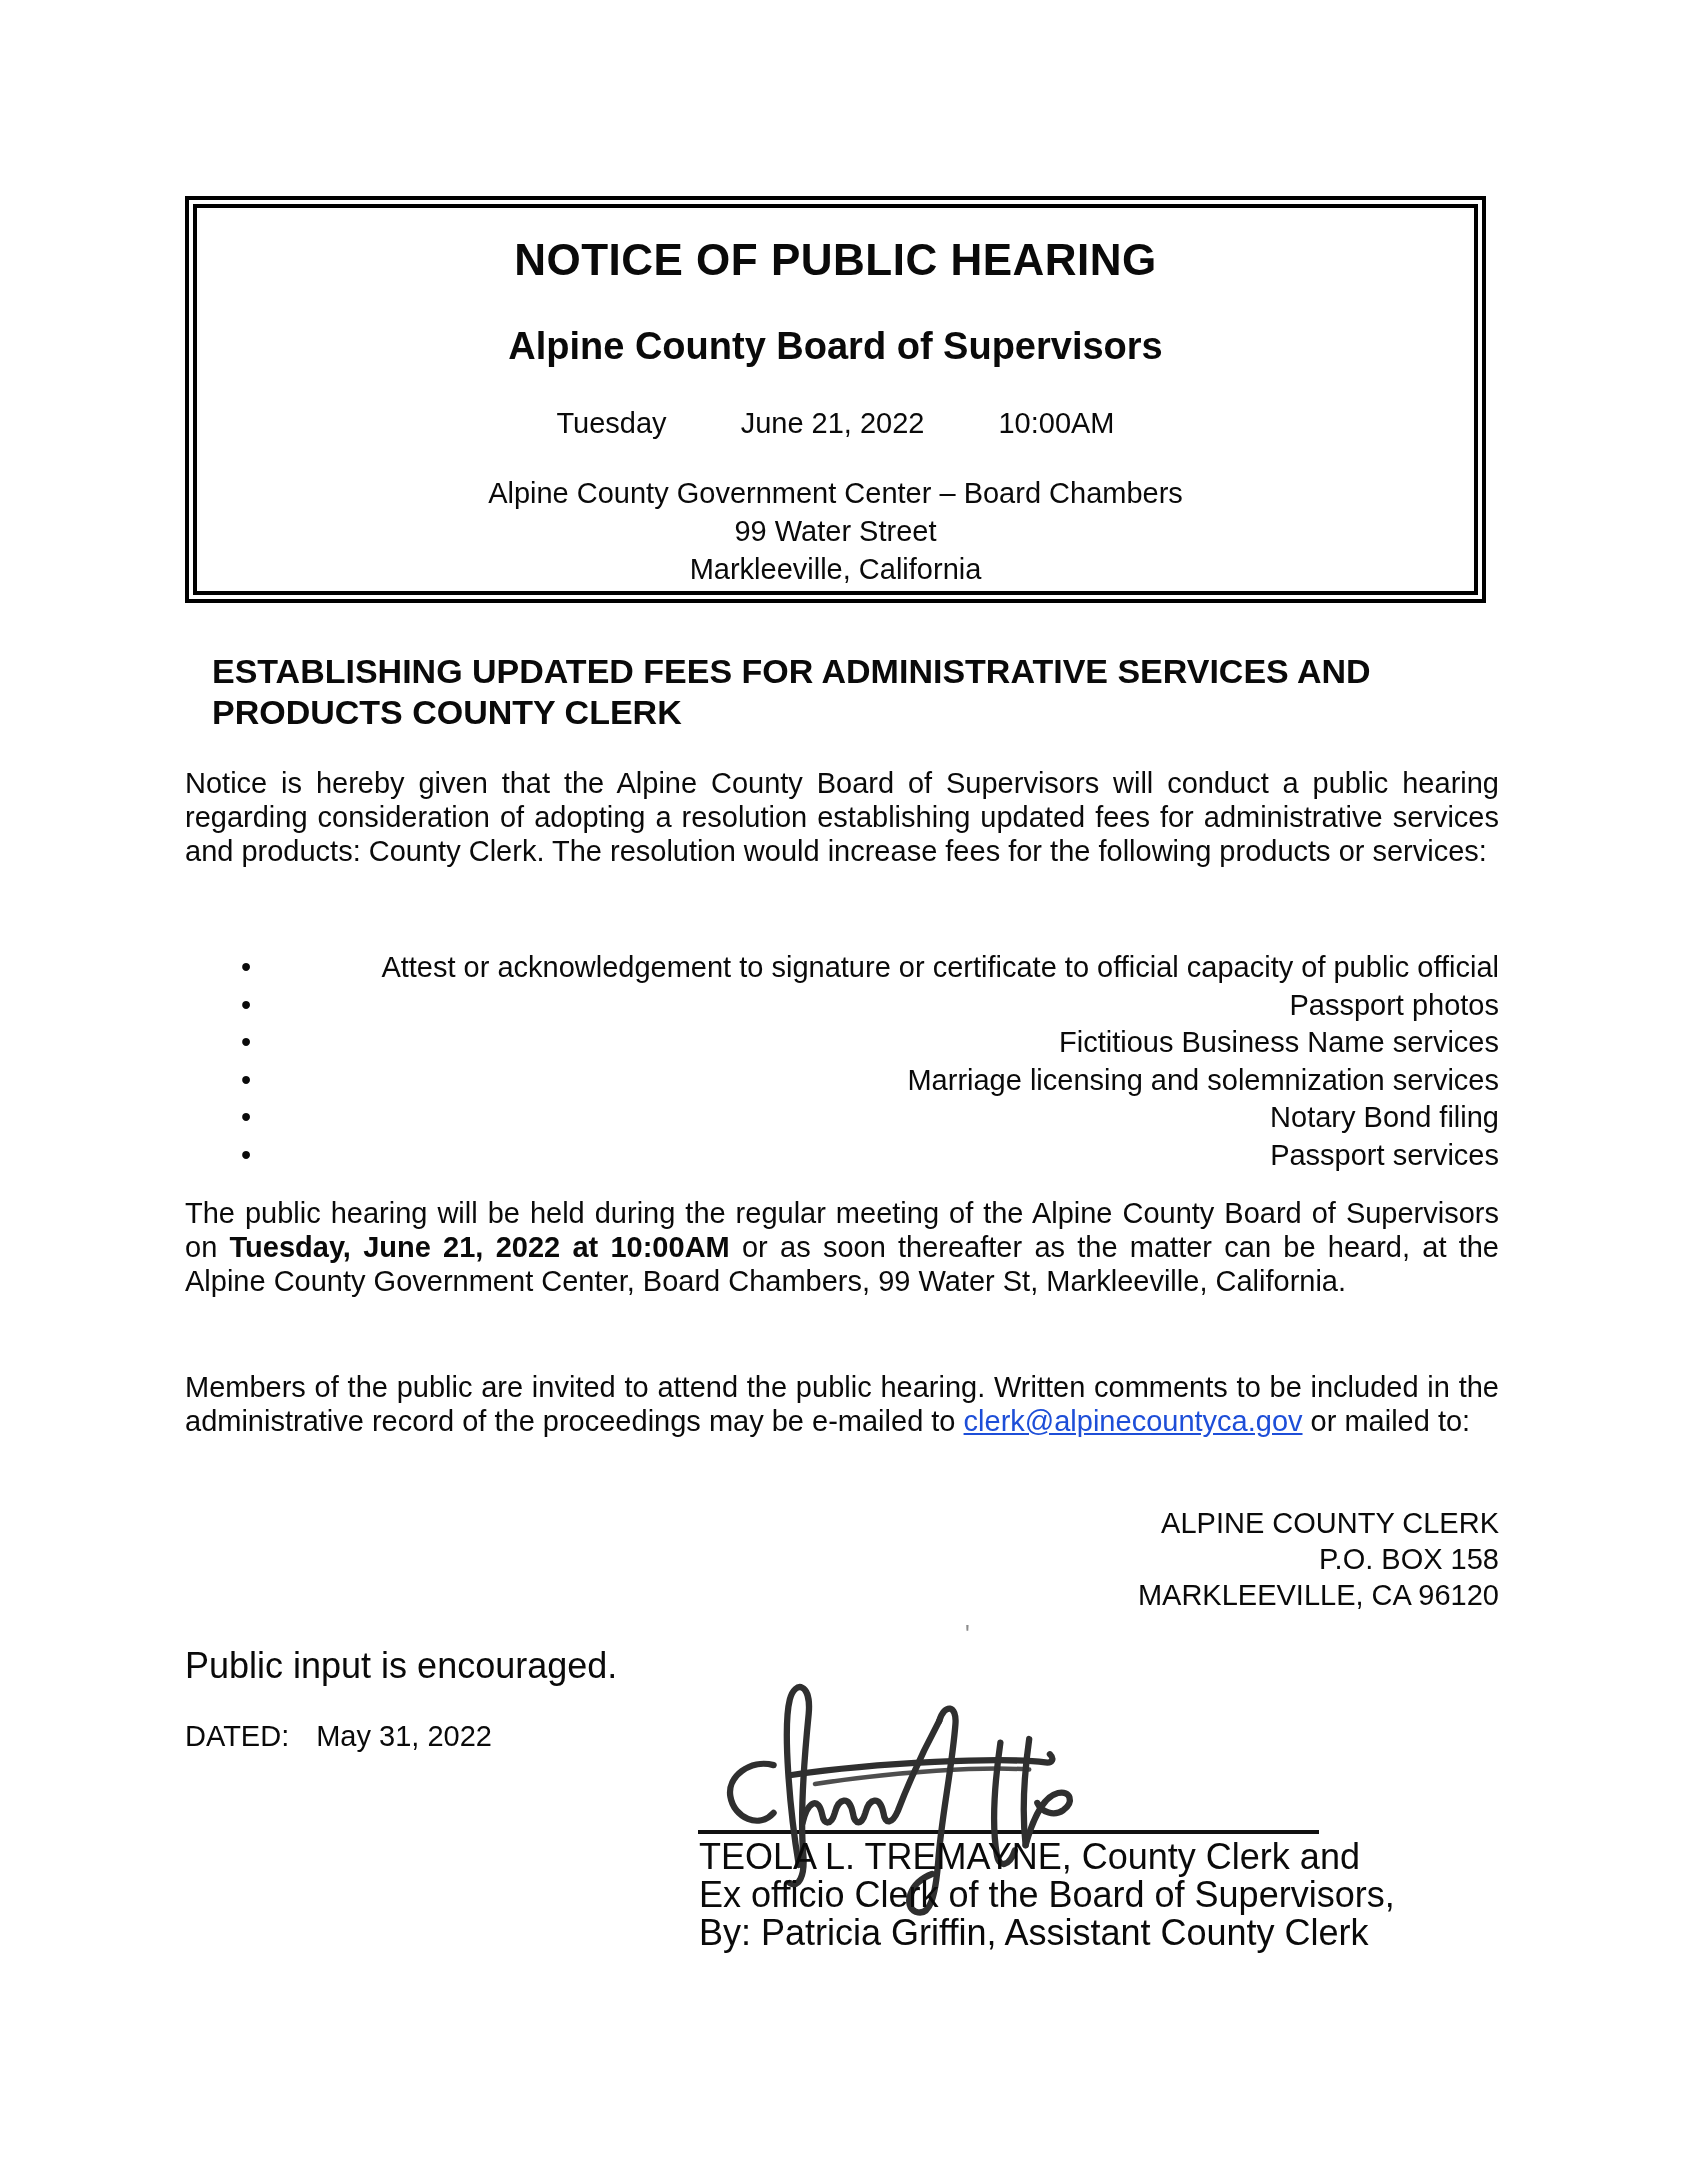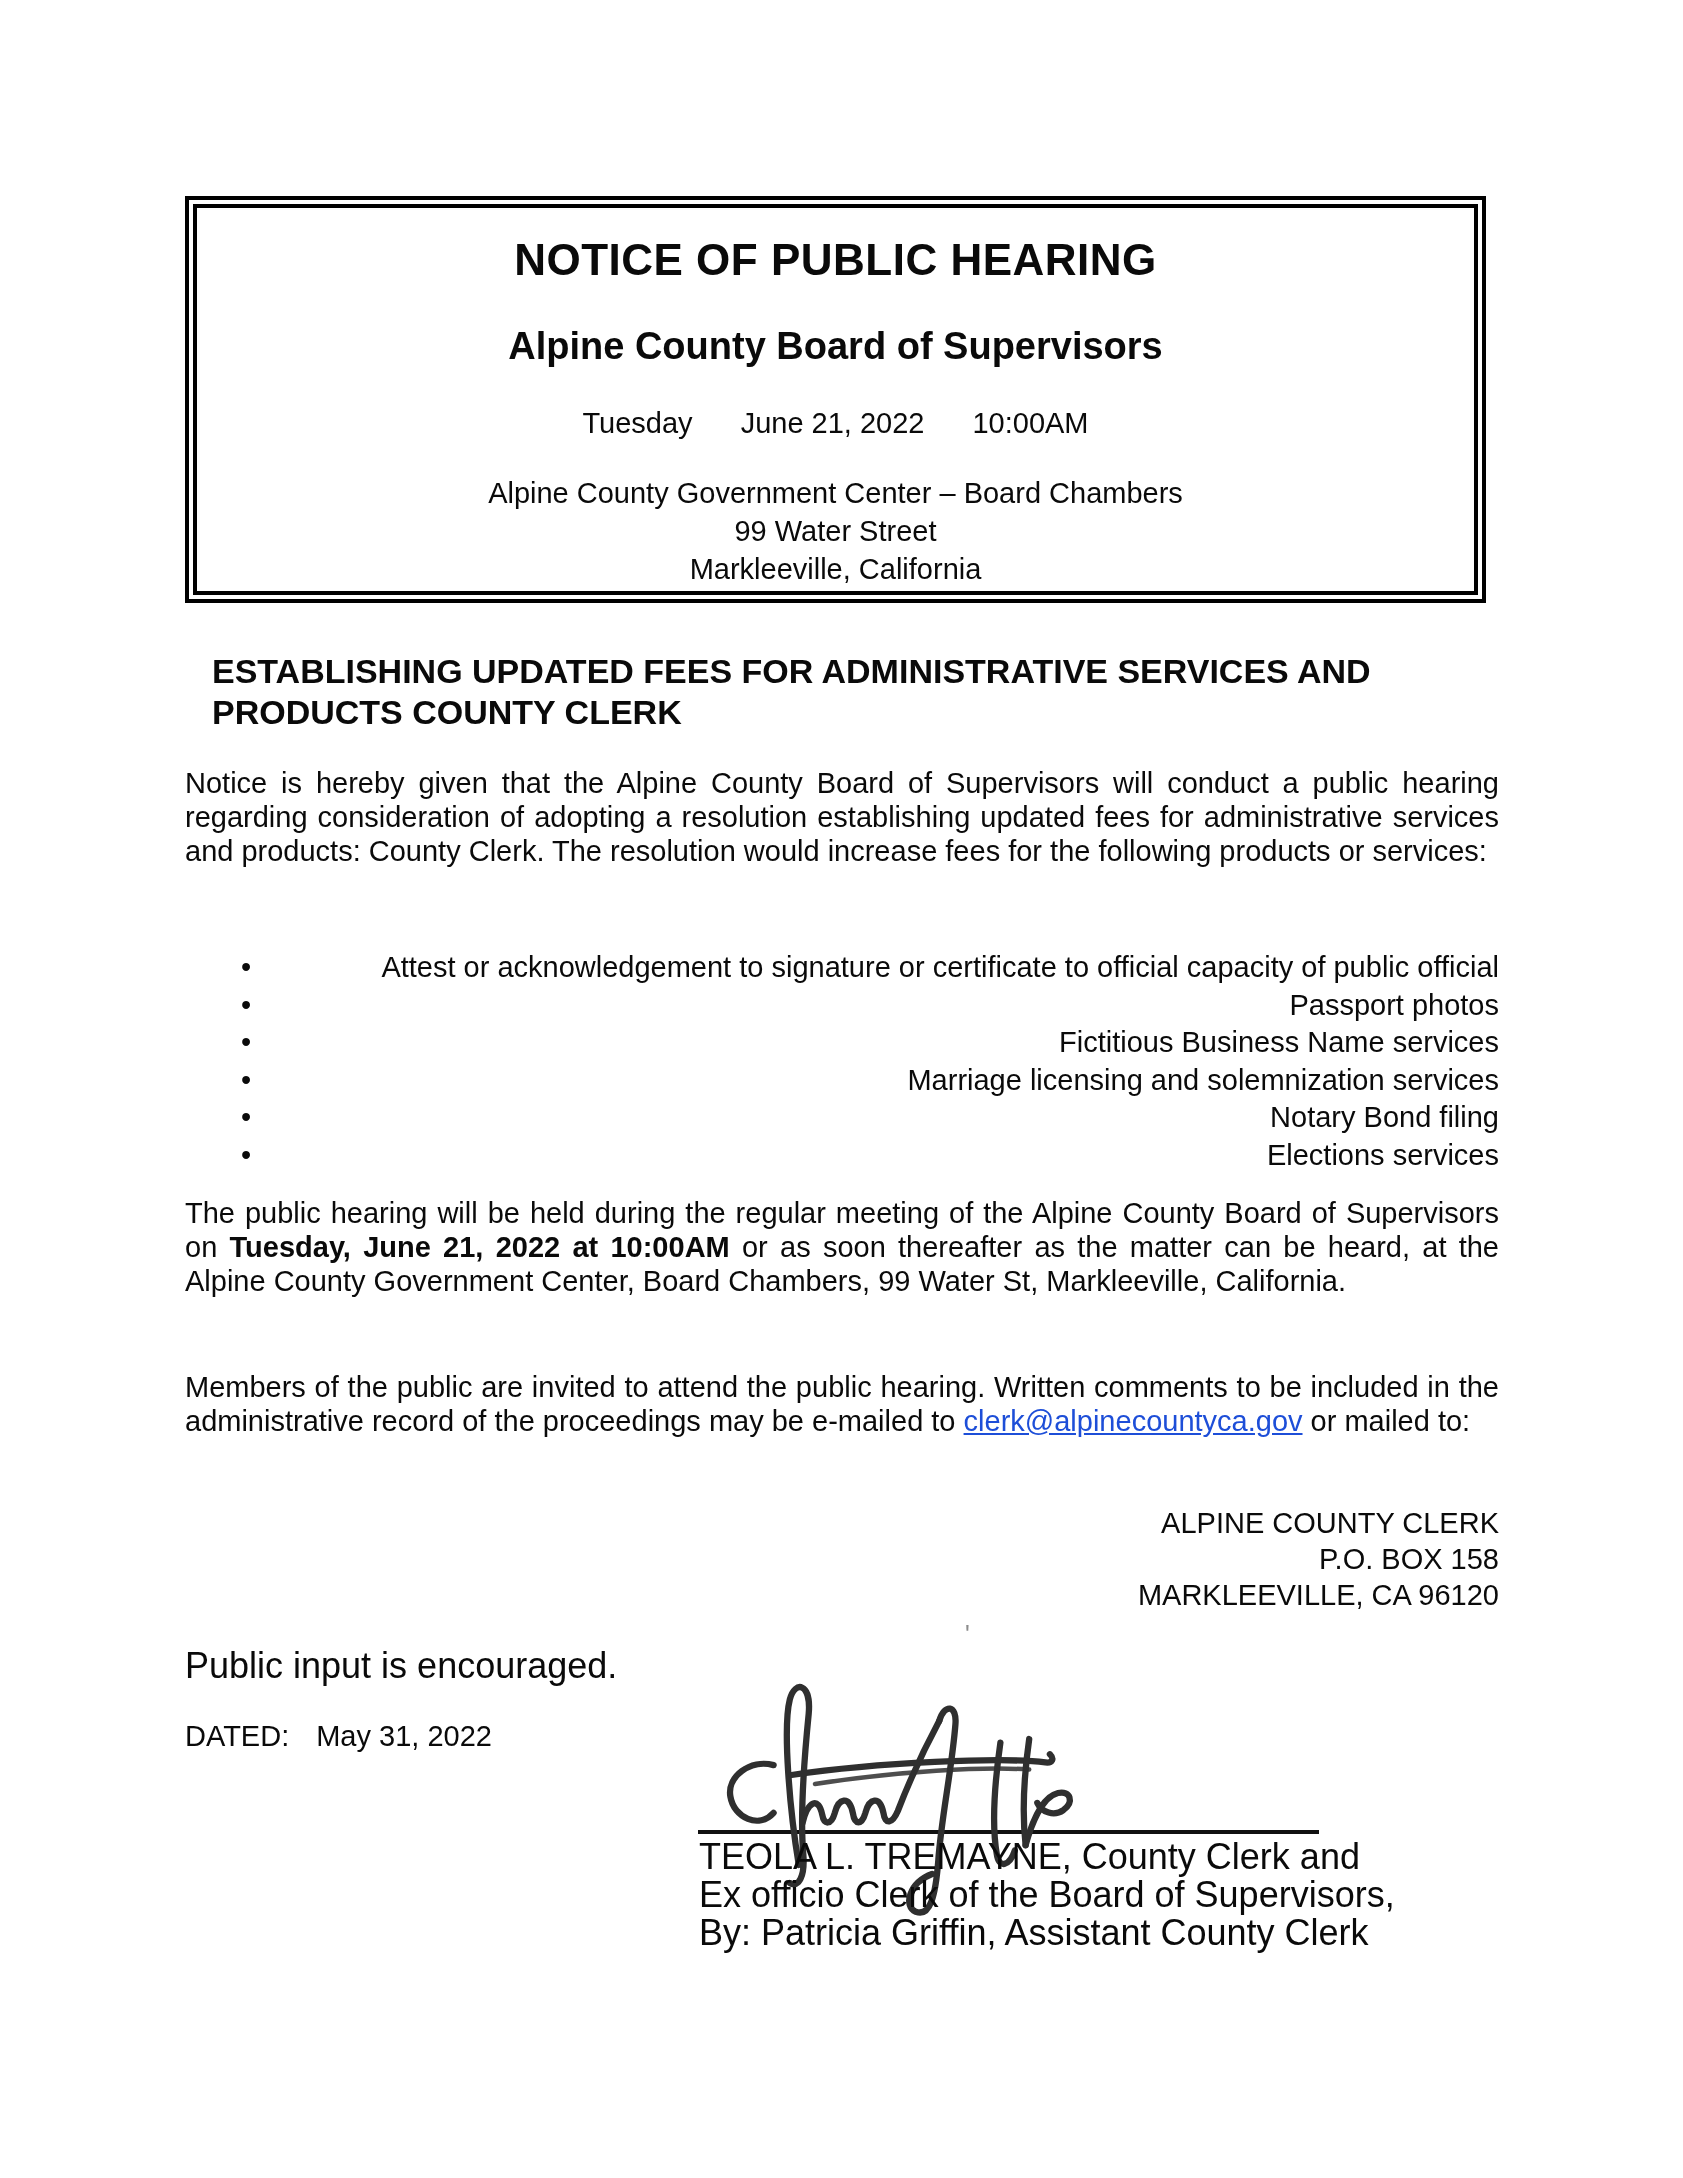--- a/index.html
+++ b/index.html
@@ -38,21 +38,21 @@
   .box-subtitle {
     margin-top: 40px;
     font-size: 38px;
     font-weight: bold;
     line-height: 43px;
   }
   .box-date-row {
     margin-top: 38px;
     display: flex;
     justify-content: center;
-    gap: 48px;
+    gap: 74px;
     font-size: 29px;
     line-height: 34px;
   }
   .box-venue {
     margin-top: 34px;
     font-size: 29px;
     line-height: 38px;
   }
   
   .section-heading {
@@ -173,21 +173,21 @@
   <div class="section-heading">ESTABLISHING UPDATED FEES FOR ADMINISTRATIVE SERVICES AND PRODUCTS COUNTY CLERK</div>
 
   <p class="para para1">Notice is hereby given that the Alpine County Board of Supervisors will conduct a public hearing regarding consideration of adopting a resolution establishing updated fees for administrative services and products:  County Clerk.  The resolution would increase fees for the following products or services:</p>
 
   <ul class="bullets">
     <li>Attest or acknowledgement to signature or certificate to official capacity of public official</li>
     <li>Passport photos</li>
     <li>Fictitious Business Name services</li>
     <li>Marriage licensing and solemnization services</li>
     <li>Notary Bond filing</li>
-    <li>Elections services</li>
+    <li>Passport services</li>
   </ul>
 
   <p class="para para2"><span>The public hearing will be held during the regular meeting of the Alpine County Board of Supervisors on </span><b>Tuesday, June 21, 2022 at 10:00AM</b><span> or as soon thereafter as the matter can be heard, at the Alpine County Government Center, Board Chambers, 99 Water St, Markleeville, California.</span></p>
 
   <p class="para para3"><span>Members of the public are invited to attend the public hearing.  Written comments to be included in the administrative record of the proceedings may be e-mailed to </span><a class="email-link" href="#">clerk@alpinecountyca.gov</a><span> or mailed to:</span></p>
 
   <div class="address">
     <div>ALPINE COUNTY CLERK</div>
     <div>P.O. BOX 158</div>
     <div>MARKLEEVILLE, CA 96120</div>

